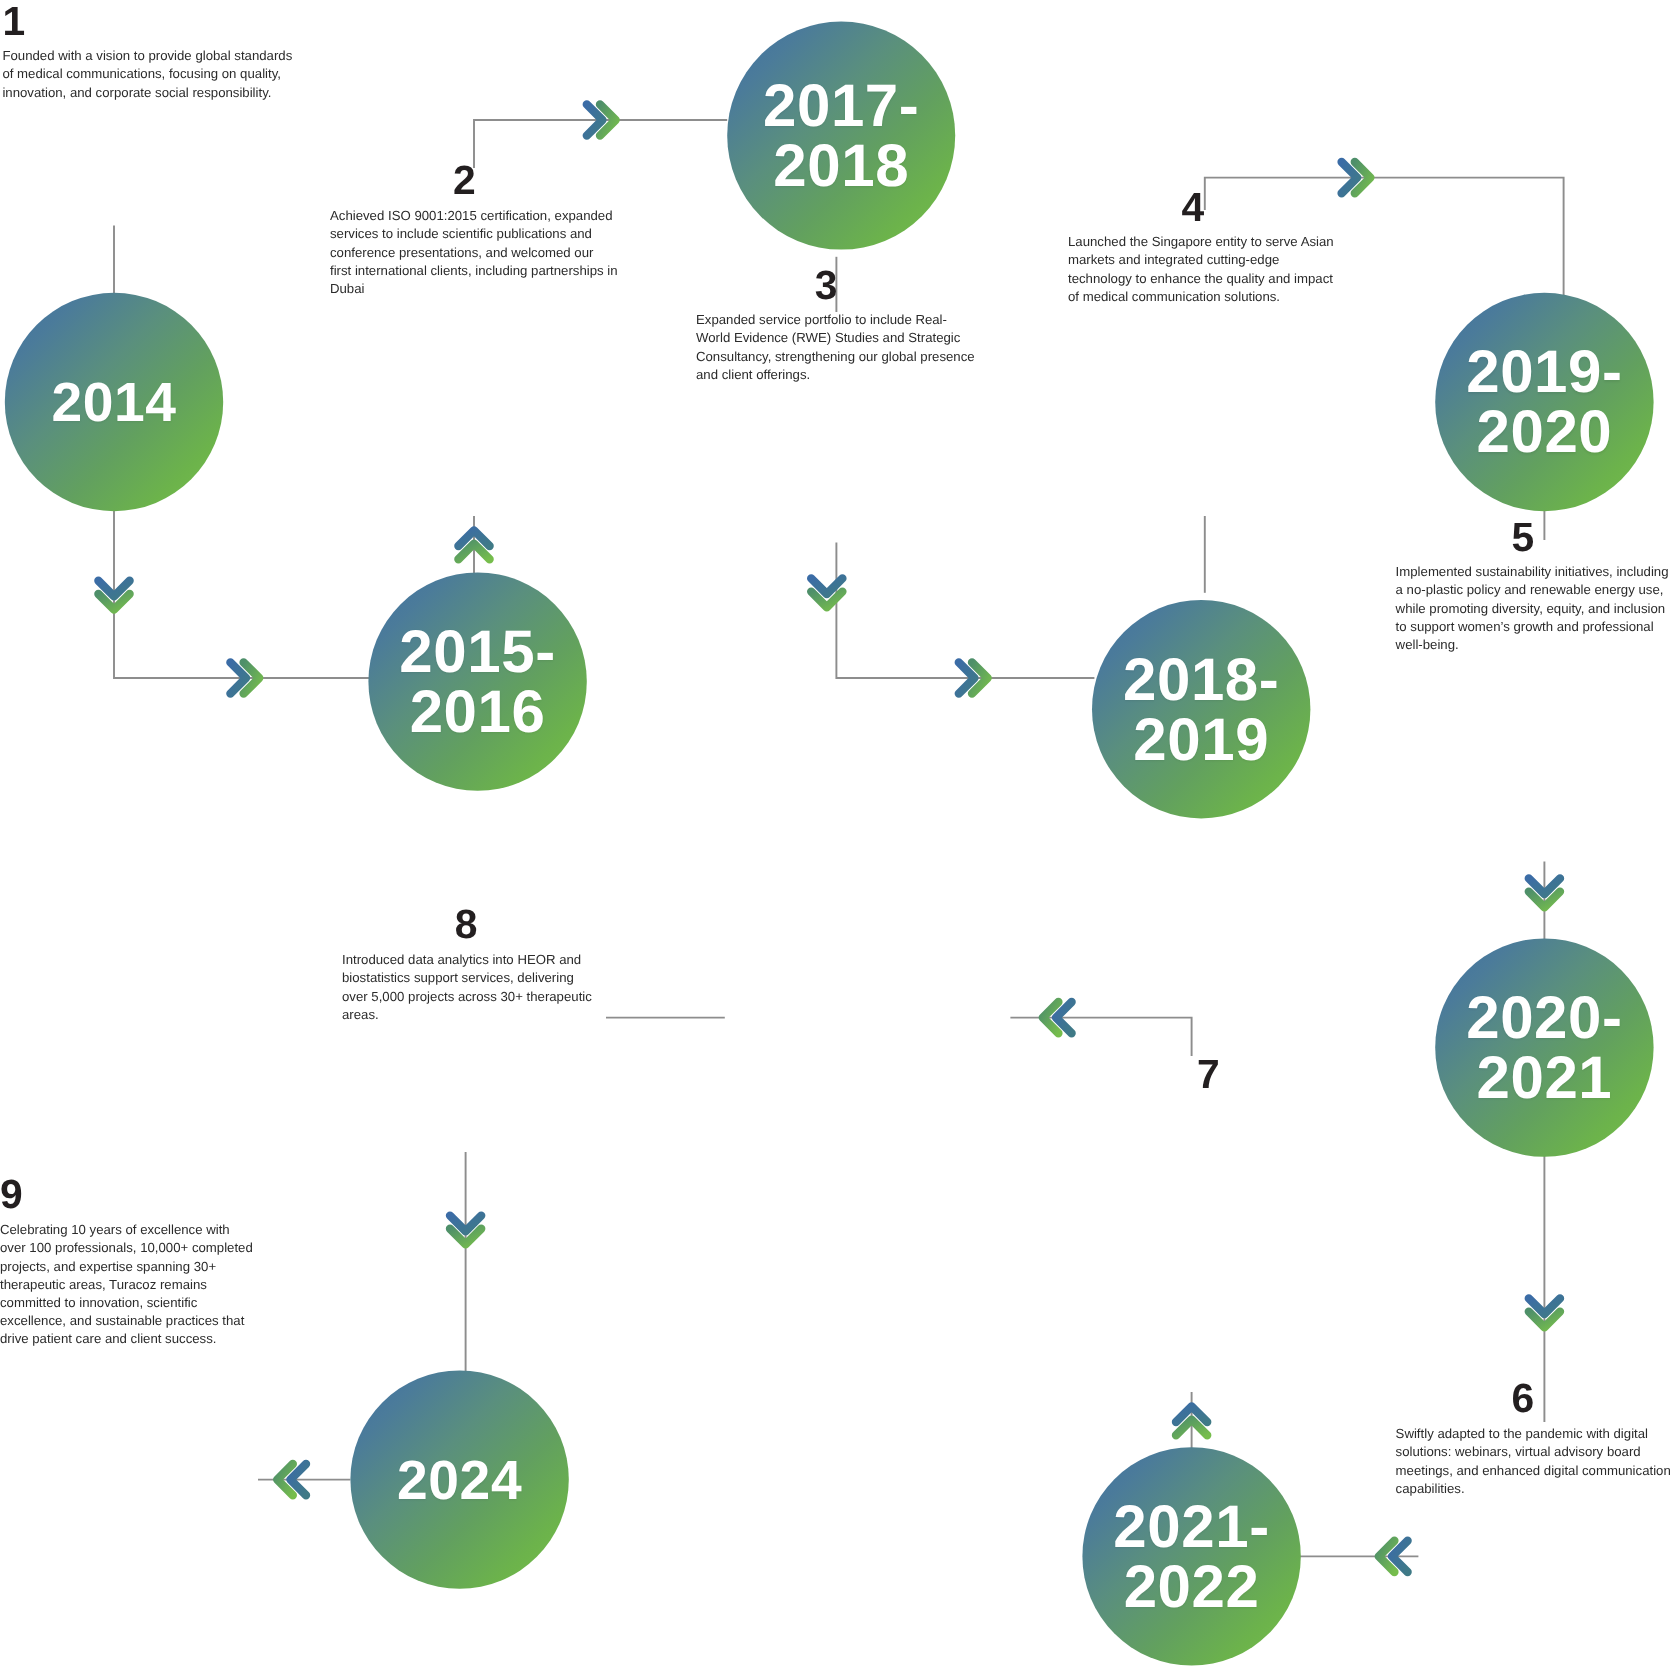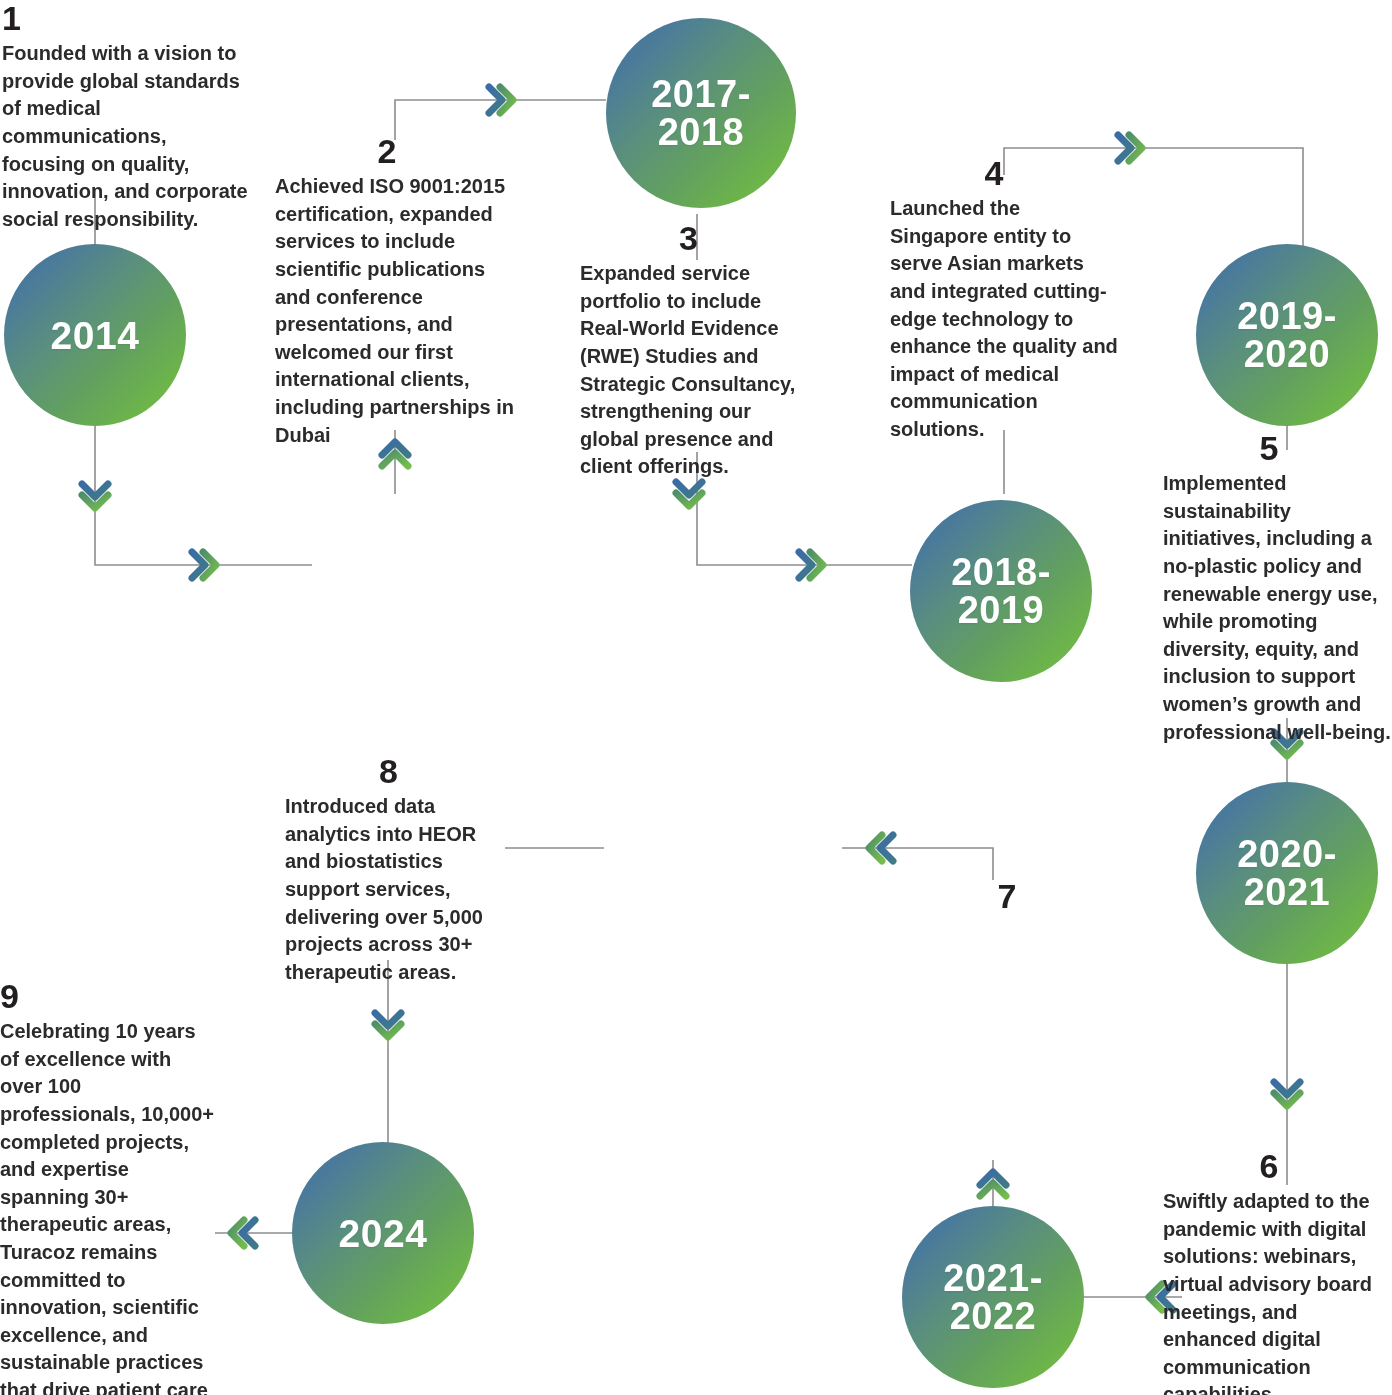--- a/index.html
+++ b/index.html
@@ -41,44 +41,44 @@
     align-items: center;
     justify-content: center;
     text-align: center;
     color: #ffffff;
     font-weight: 800;
     letter-spacing: 0.5px;
     line-height: 1.0;
     z-index: 3;
   }
   .node .yr {
-    font-size: 39px;
+    font-size: 46px;
     font-weight: 800;
     white-space: pre-line;
     text-shadow: 0 1px 2px rgba(0,0,0,0.07);
   }
-  .node.small .yr { font-size: 38px; }
+  .node.small .yr { font-size: 50px; }
 
   
   .block {
     position: absolute;
     z-index: 4;
   }
   .block .num {
     font-size: 34px;
     font-weight: 900;
     color: #231f20;
     line-height: 0.95;
     margin-bottom: 6px;
   }
   .block .body {
-    font-size: 20px;
+    font-size: 11px;
     line-height: 1.38;
     color: #2b2b2b;
-    font-weight: 700;
+    font-weight: 400;
   }
   .align-left  .num { text-align: left; }
   .align-left  .body { text-align: left; }
   .align-center .num { text-align: center; }
   .align-center .body { text-align: left; }
 </style>
 </head>
 <body>
 
 <div id="stage">
@@ -200,20 +200,24 @@
     <g transform="translate(242,1233)" stroke-width="7" fill="none" stroke-linecap="round" stroke-linejoin="round">
       <polyline points="13,-13 0,0 13,13" stroke="url(#gBlue)"></polyline>
       <polyline points="2,-13 -11,0 2,13" stroke="url(#gGreen)"></polyline>
     </g>
   </svg>
 
   <div class="node" style="left:4px; top:244px; width:182px; height:182px;">
     <span class="yr">2014</span>
   </div>
 
+  <div class="node small" style="left:307px; top:477px; width:182px; height:182px;">
+    <span class="yr">2015-
+2016</span>
+  </div>
 
   <div class="node small" style="left:606px; top:18px; width:190px; height:190px;">
     <span class="yr">2017-
 2018</span>
   </div>
 
   <div class="node small" style="left:910px; top:500px; width:182px; height:182px;">
     <span class="yr">2018-
 2019</span>
   </div>

